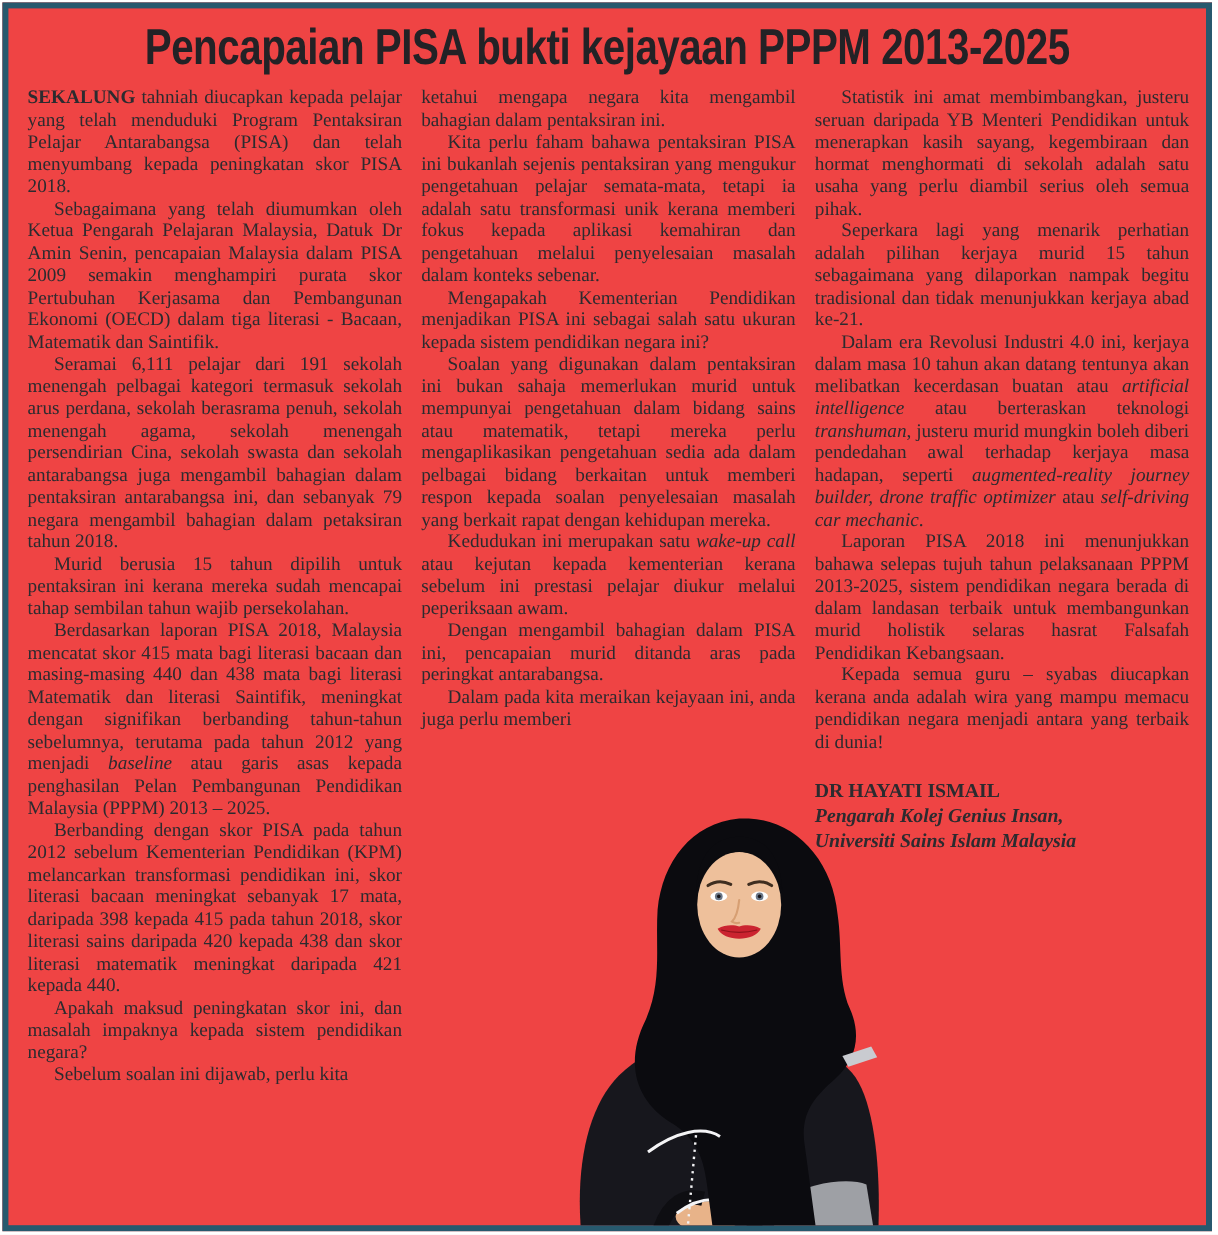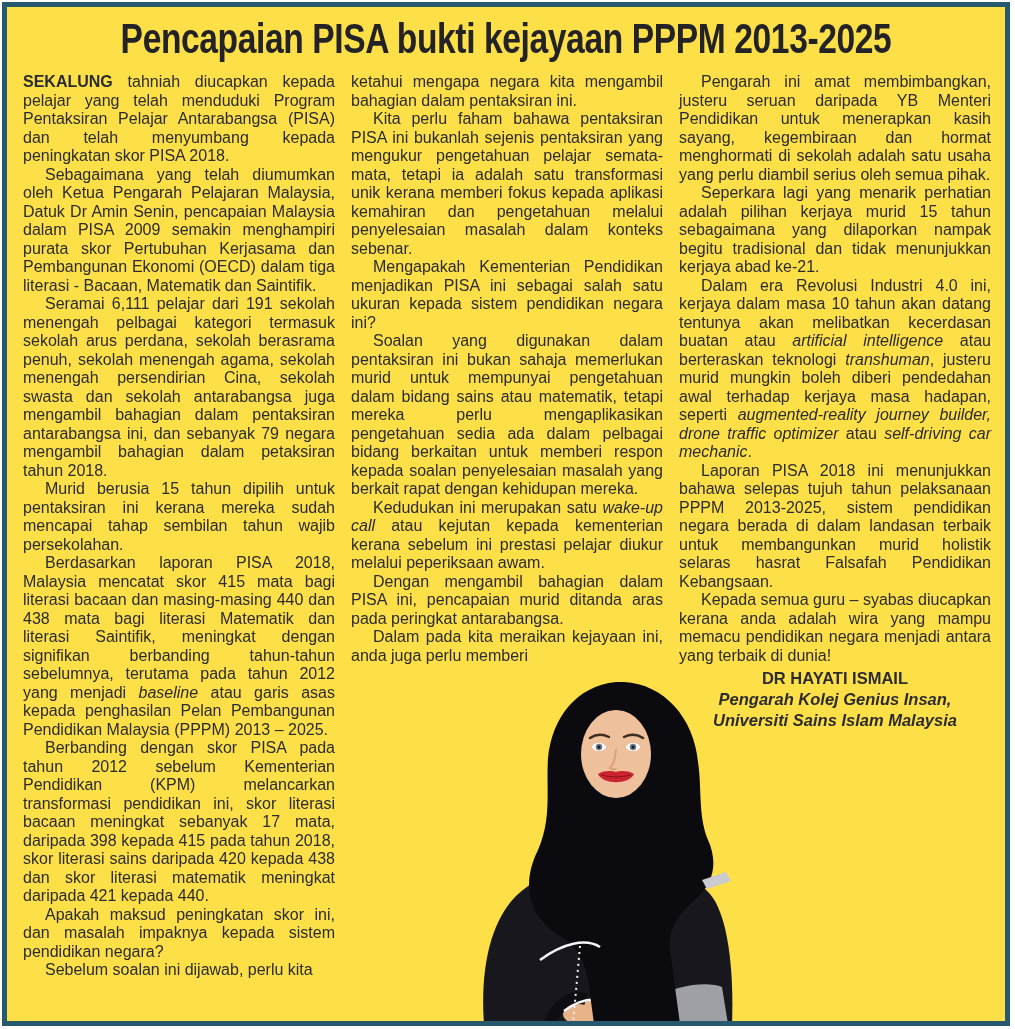--- a/index.html
+++ b/index.html
@@ -1,43 +1,43 @@
 <!DOCTYPE html>
 <html><head>
 <meta charset="utf-8">
 <style>
   html,body{margin:0;padding:0;background:#ffffff;}
   body{width:1015px;height:1029px;position:relative;font-family:"Liberation Sans","DejaVu Sans",sans-serif;}
   .page{
     position:absolute;left:2px;top:2px;width:1008px;height:1024px;
-    border:5px solid #27596e;background:#fde047;overflow:hidden;box-sizing:border-box;
+    border:5px solid #27596e;background:#ef4444;overflow:hidden;box-sizing:border-box;
   }
   .headline{
     margin:9px 0 11px 0;text-align:center;font-weight:700;font-size:42px;line-height:1.1;
     color:#232226;letter-spacing:-0.5px;white-space:nowrap;transform:scaleX(0.8);transform-origin:50% 50%;
   }
   .columns{display:flex;gap:16px;padding:0 16px;color:#2c2b2f;}
-  .col{width:312px;flex:0 0 312px;font-size:16px;line-height:18.5px;text-align:justify;}
+  .col{width:312px;flex:0 0 312px;font-size:16px;line-height:18.5px;text-align:justify;font-family:Liberation Serif, serif;}
   .col p{margin:0;text-indent:22px;}
   .col p.noindent{text-indent:0;}
   .lead{font-weight:700;}
   
   .sp2{float:right;width:0;height:595px;}
   .cut2{
     float:right;clear:right;width:182px;height:353px;
     shape-outside:polygon(92px 0,64px 40px,52px 90px,46px 140px,39px 190px,24px 240px,12px 290px,4px 353px,182px 353px,182px 0);
     shape-margin:5px;
   }
   .sp3{float:left;width:0;height:722px;}
   .cut3{
     float:left;clear:left;width:56px;height:226px;
     shape-outside:polygon(0 0,10px 0,31px 53px,43px 103px,49px 153px,54px 226px,0 226px);
     shape-margin:5px;
   }
-  .byline{margin-top:3px;text-indent:0;text-align:center;line-height:21px;font-size:16.5px;}
+  .byline{margin-top:20px;text-indent:0;text-align:left;line-height:21px;font-size:16.5px;}
   .byline .name{font-weight:700;display:block;}
   .byline .role{font-weight:700;font-style:italic;display:block;}
   .photo{position:absolute;left:461px;top:663px;width:272px;height:354px;margin:0;}
   .photo svg{display:block;}
 </style>
 </head>
 <body>
 
 <div class="page">
 
@@ -64,21 +64,21 @@
       <p>Mengapakah Kementerian Pendidikan menjadikan PISA ini sebagai salah satu ukuran kepada sistem pendidikan negara ini?</p>
       <p>Soalan yang digunakan dalam pentaksiran ini bukan sahaja memerlukan murid untuk mempunyai pengetahuan dalam bidang sains atau matematik, tetapi mereka perlu mengaplikasikan pengetahuan sedia ada dalam pelbagai bidang berkaitan untuk memberi respon kepada soalan penyelesaian masalah yang berkait rapat dengan kehidupan mereka.</p>
       <p><span>Kedudukan ini merupakan satu </span><i>wake-up call</i><span> atau kejutan kepada kementerian kerana sebelum ini prestasi pelajar diukur melalui peperiksaan awam.</span></p>
       <p>Dengan mengambil bahagian dalam PISA ini, pencapaian murid ditanda aras pada peringkat antarabangsa.</p>
       <p>Dalam pada kita meraikan kejayaan ini, anda juga perlu memberi</p>
     </div>
 
     <div class="col">
       <span class="sp3"></span>
       <span class="cut3"></span>
-      <p>Pengarah ini amat membimbangkan, justeru seruan daripada YB Menteri Pendidikan untuk menerapkan kasih sayang, kegembiraan dan hormat menghormati di sekolah adalah satu usaha yang perlu diambil serius oleh semua pihak.</p>
+      <p>Statistik ini amat membimbangkan, justeru seruan daripada YB Menteri Pendidikan untuk menerapkan kasih sayang, kegembiraan dan hormat menghormati di sekolah adalah satu usaha yang perlu diambil serius oleh semua pihak.</p>
       <p>Seperkara lagi yang menarik perhatian adalah pilihan kerjaya murid 15 tahun sebagaimana yang dilaporkan nampak begitu tradisional dan tidak menunjukkan kerjaya abad ke-21.</p>
       <p><span>Dalam era Revolusi Industri 4.0 ini, kerjaya dalam masa 10 tahun akan datang tentunya akan melibatkan kecerdasan buatan atau </span><i>artificial intelligence</i><span> atau berteraskan teknologi </span><i>transhuman</i><span>, justeru murid mungkin boleh diberi pendedahan awal terhadap kerjaya masa hadapan, seperti  </span><i>augmented-reality journey builder, drone traffic optimizer</i><span> atau </span><i>self-driving car mechanic</i><span>.</span></p>
       <p>Laporan PISA 2018 ini menunjukkan bahawa selepas tujuh tahun pelaksanaan PPPM 2013-2025, sistem pendidikan negara berada di dalam landasan terbaik untuk membangunkan murid holistik selaras hasrat Falsafah Pendidikan Kebangsaan.</p>
       <p>Kepada semua guru – syabas diucapkan kerana anda adalah wira yang mampu memacu pendidikan negara menjadi antara yang terbaik di dunia!</p>
       <div class="byline">
         <span class="name">DR HAYATI ISMAIL</span>
         <span class="role">Pengarah Kolej Genius Insan,</span>
         <span class="role">Universiti Sains Islam Malaysia</span>
       </div>
     </div>

